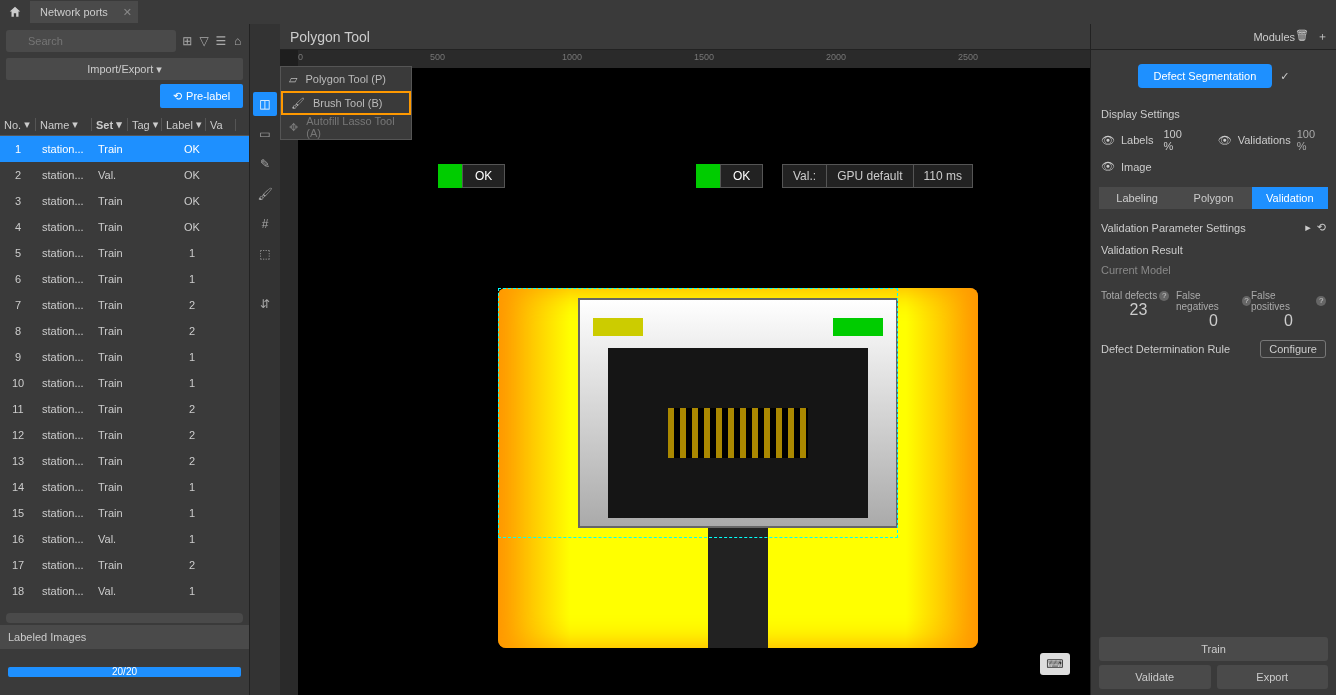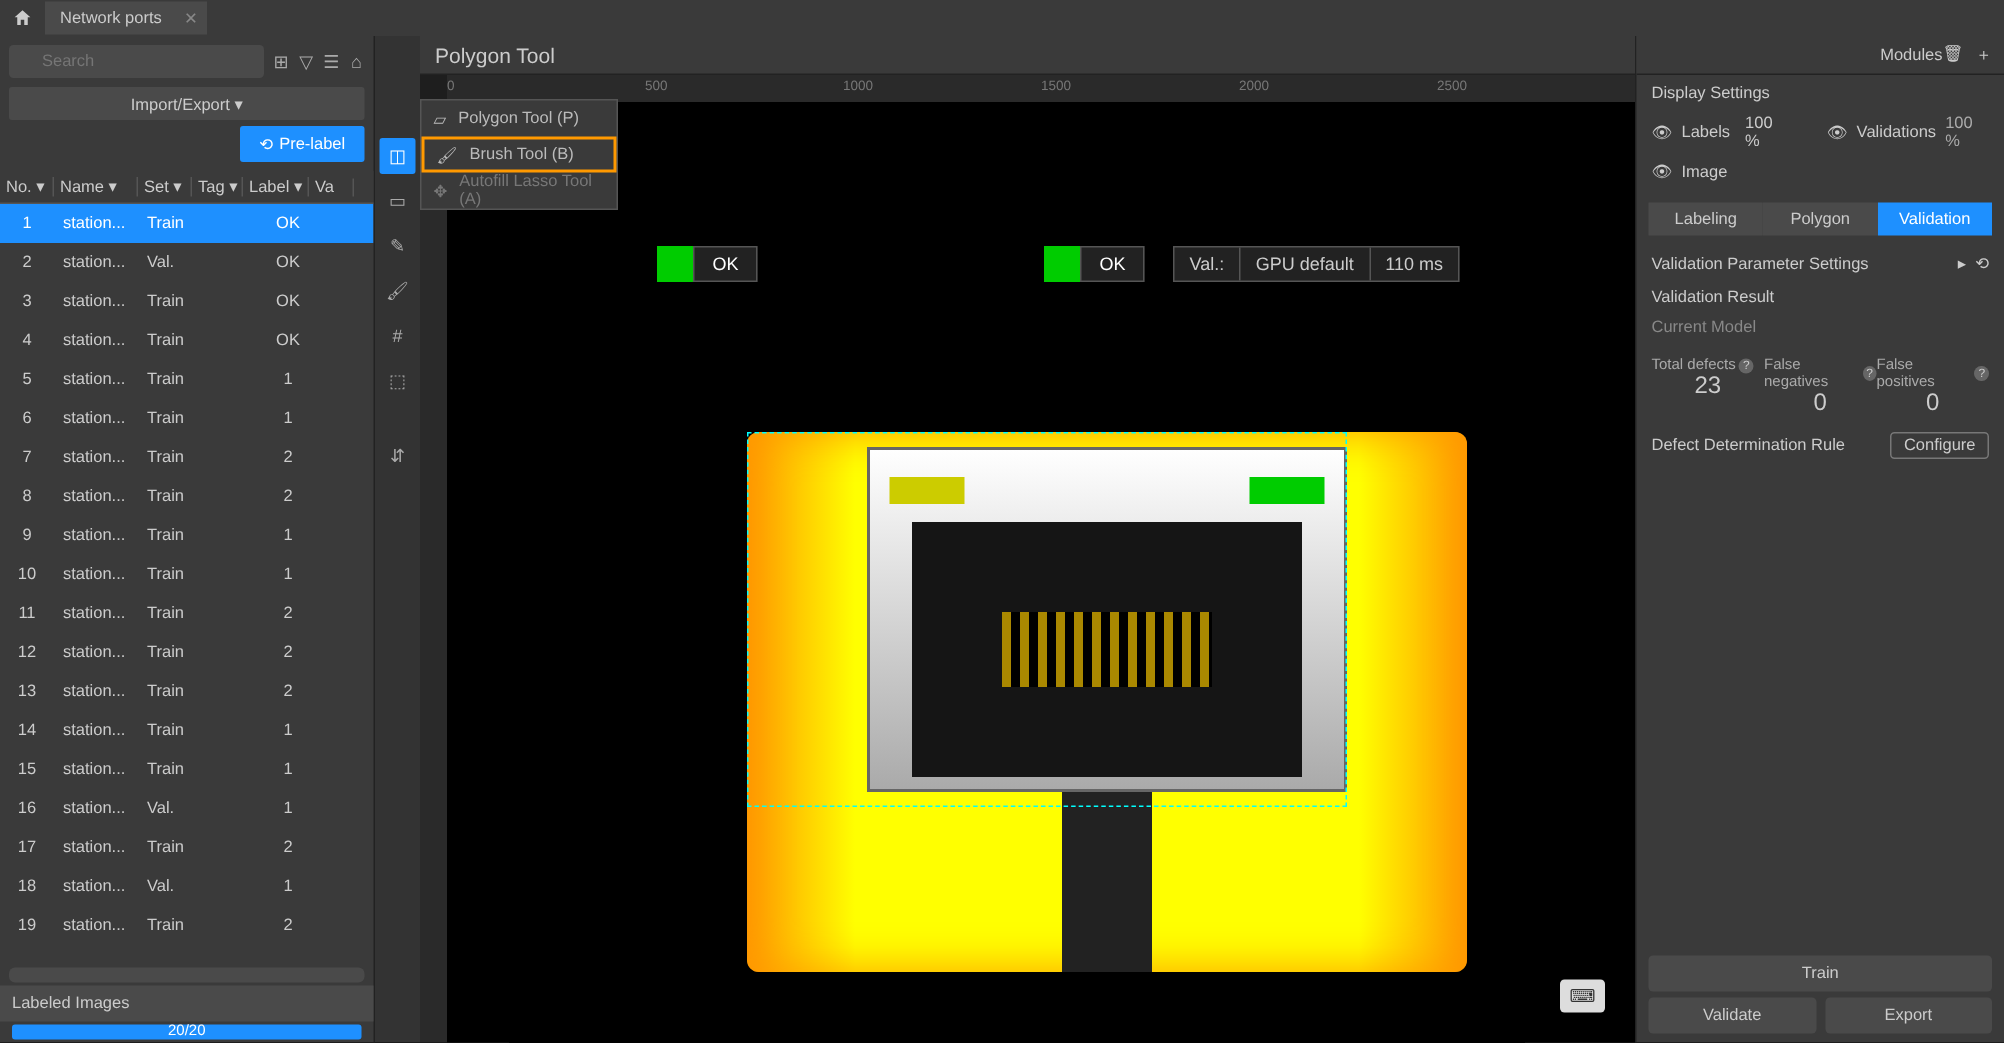--- a/index.html
+++ b/index.html
@@ -20,30 +20,30 @@
 .searchbox { flex:1; background:#4a4a4a; border:none; border-radius:3px; height:22px; padding:0 6px 0 22px; color:#ccc; font-size:11px; position:relative; }
 .searchwrap { flex:1; position:relative; }
 .searchwrap .sicon { position:absolute; left:6px; top:4px; font-size:12px; color:#888; }
 .iconbtn { width:18px; height:18px; display:flex; align-items:center; justify-content:center; cursor:pointer; color:#aaa; }
 
 .impexp { height:22px; background:#4a4a4a; margin:0 6px 4px; display:flex; align-items:center; justify-content:center; font-size:11px; cursor:pointer; border-radius:2px; }
 .prelabel { height:24px; background:#1e90ff; margin:0 6px 6px 160px; display:flex; align-items:center; justify-content:center; font-size:11px; color:#fff; cursor:pointer; border-radius:2px; gap:4px; }
 
 .tblhead { display:flex; height:22px; background:#3a3a3a; border-bottom:1px solid #555; font-size:11px; align-items:center; }
 .tblhead > div { padding:0 4px; border-right:1px solid #555; display:flex; align-items:center; gap:3px; }
-.col-no{width:36px;} .col-name{width:56px;} .col-set{width:36px;} .col-tag{width:34px;} .col-label{width:44px;} .col-va{width:30px;}
+.col-no{width:36px;} .col-name{width:56px;} .col-set{width:36px;font-weight:bold;} .col-tag{width:34px;} .col-label{width:44px;} .col-va{width:30px;}
 .tblbody { flex:1; overflow:auto; }
 .tblrow { display:flex; height:26px; align-items:center; font-size:11px; cursor:pointer; }
 .tblrow.sel { background:#1e90ff; color:#fff; }
 .tblrow > div { padding:0 6px; }
 .tblrow .c-no{width:36px;text-align:center;} .tblrow .c-name{width:56px;} .tblrow .c-set{width:36px;} .tblrow .c-tag{width:34px;} .tblrow .c-label{width:60px;text-align:center;}
 
 .hscroll { height:10px; background:#4a4a4a; margin:2px 6px; border-radius:4px; }
 .labimghead { height:24px; background:#4a4a4a; padding:4px 8px; font-size:11px; display:flex; align-items:center; }
-.progressrow { padding:2px 8px; display:flex; align-items:flex-end; }
+.progressrow { padding:18px 8px; display:flex; align-items:flex-end; }
 .progressbar { height:10px; background:#1e90ff; border-radius:2px; width:100%; text-align:center; font-size:10px; color:#fff; line-height:10px; }
 
 
 .toolstrip { width:30px; background:#333; display:flex; flex-direction:column; align-items:center; padding-top:68px; }
 .toolstrip .tbtn { width:24px; height:24px; margin-bottom:6px; display:flex; align-items:center; justify-content:center; cursor:pointer; border-radius:2px; color:#aaa; }
 .toolstrip .tbtn.active { background:#1e90ff; color:#fff; }
 
 
 .canvas { flex:1; background:#1e1e1e; position:relative; }
 .canvashead { height:26px; background:#3a3a3a; display:flex; align-items:center; padding:0 10px; font-size:14px; border-bottom:1px solid #222; }
@@ -393,20 +393,24 @@
   </div>
 
   <div class="right">
     <div class="hdr">
       <span>Modules</span>
       <div class="acts">
         <span>🗑</span>
         <span>＋</span>
       </div>
     </div>
+    <div class="modrow">
+      <div class="modbtn"><span>Defect Segmentation</span></div>
+      <span class="check">✓</span>
+    </div>
 
     <div class="sect">
       <div class="sect-title">Display Settings</div>
       <div class="disprow">
         <span class="eye">👁</span>
         <span>Labels</span>
         <span style="margin-left:4px;">100 %</span>
         <span style="width:14px"></span>
         <span class="eye">👁</span>
         <span>Validations</span>

